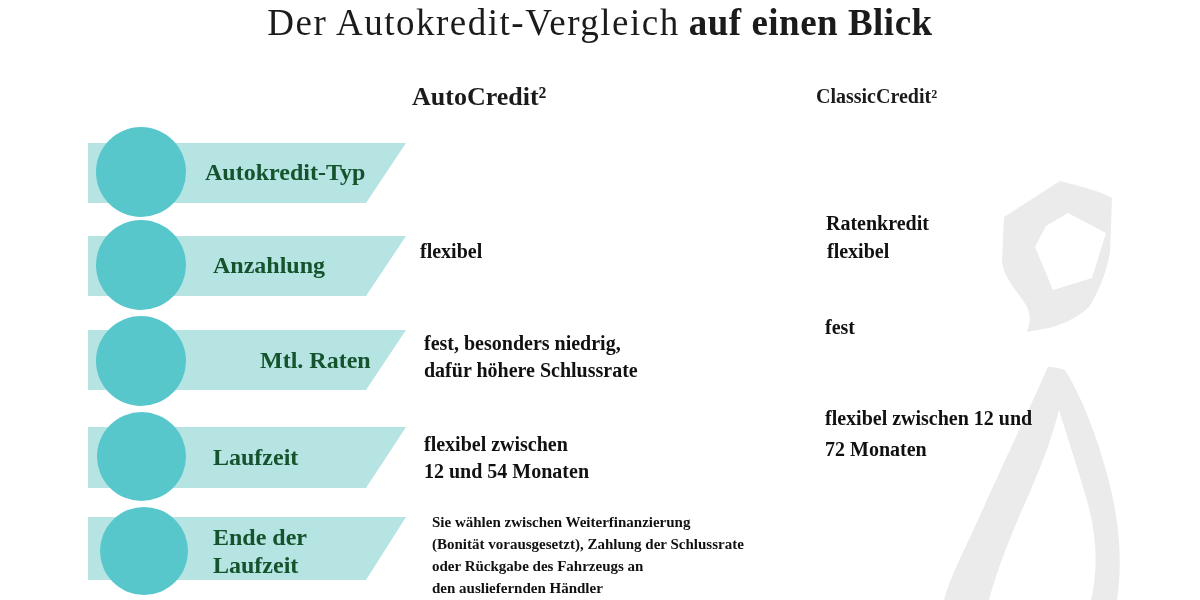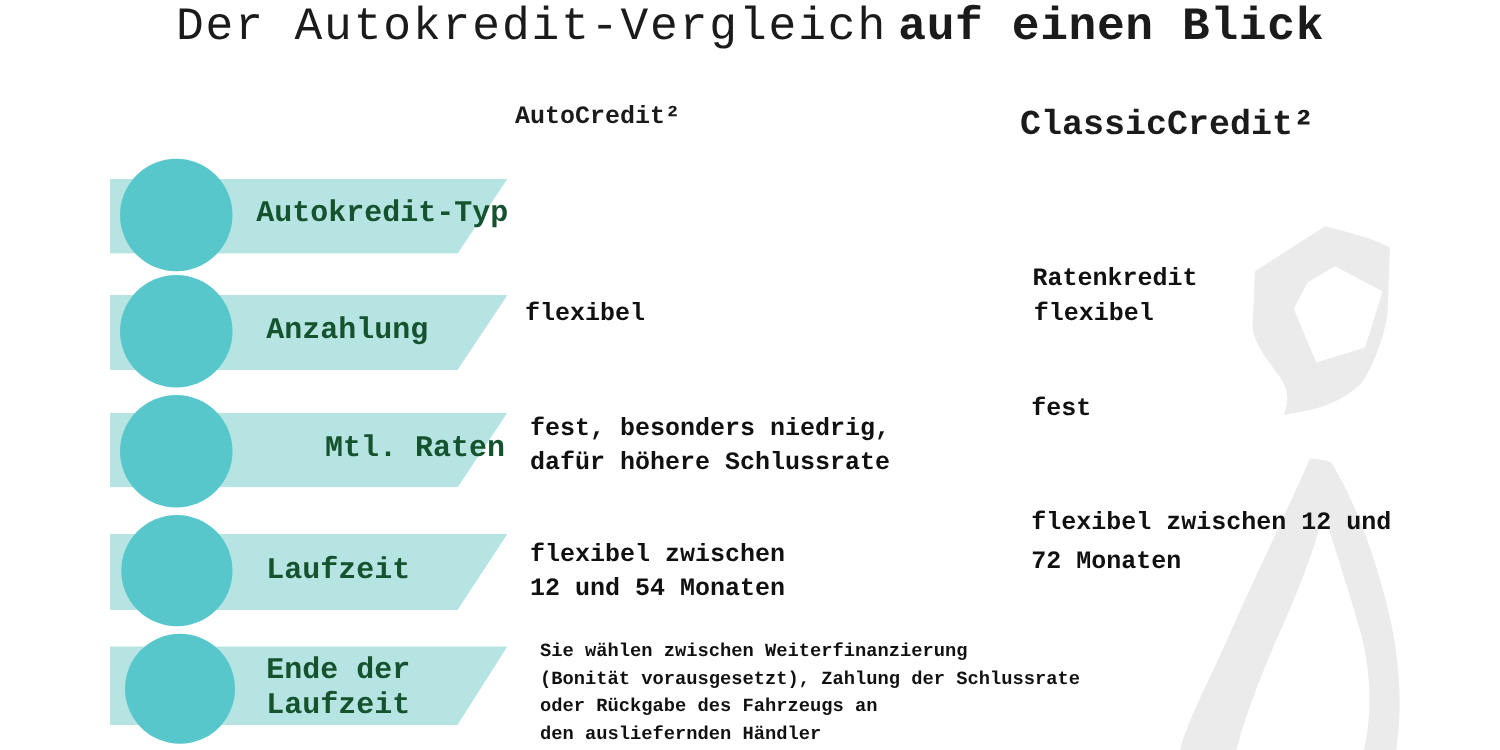--- a/index.html
+++ b/index.html
@@ -1,31 +1,31 @@
 <!DOCTYPE html>
 <html><head>
 <meta charset="utf-8">
 <style>
   html,body{margin:0;padding:0;background:#fff;}
   .canvas{
     position:relative;width:1200px;height:600px;background:#ffffff;overflow:hidden;
-    font-family:Liberation Mono, monospace;color:#1b1b1b;
+    font-family:Liberation Serif, serif;color:#1b1b1b;
   }
   .watermark{position:absolute;left:0;top:0;width:1200px;height:600px;z-index:0;}
 
   .title{
     position:absolute;left:0;top:1px;width:1200px;text-align:center;margin:0;
     font-size:37px;font-weight:400;letter-spacing:1.5px;color:#1b1b1b;z-index:2;
   }
   .title .seg-regular{font-weight:400;margin-right:9px;}
   .title .seg-bold{font-weight:700;letter-spacing:0.5px;}
 
-  .col-header{position:absolute;font-weight:700;font-size:20px;z-index:2;white-space:nowrap;}
+  .col-header{position:absolute;font-weight:700;font-size:26px;z-index:2;white-space:nowrap;}
   .col-header.h1{left:412px;top:82px;}
-  .col-header.h2{left:816px;top:85px;font-size:28px;}
+  .col-header.h2{left:816px;top:85px;font-size:20px;}
 
   .banner{
     position:absolute;left:88px;width:318px;background:#b6e4e2;z-index:1;
     clip-path:polygon(0 0,100% 0,calc(100% - 40px) 100%,0 100%);
   }
   .b1{top:143px;height:60px;}
   .b2{top:236px;height:60px;}
   .b3{top:330px;height:60px;}
   .b4{top:427px;height:61px;}
   .b5{top:517px;height:63px;}

